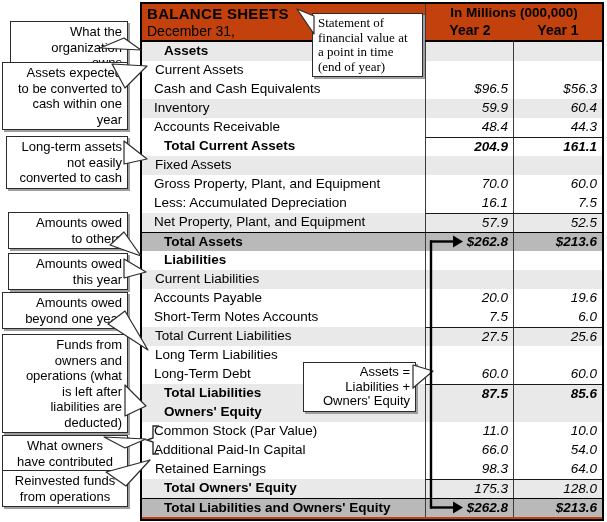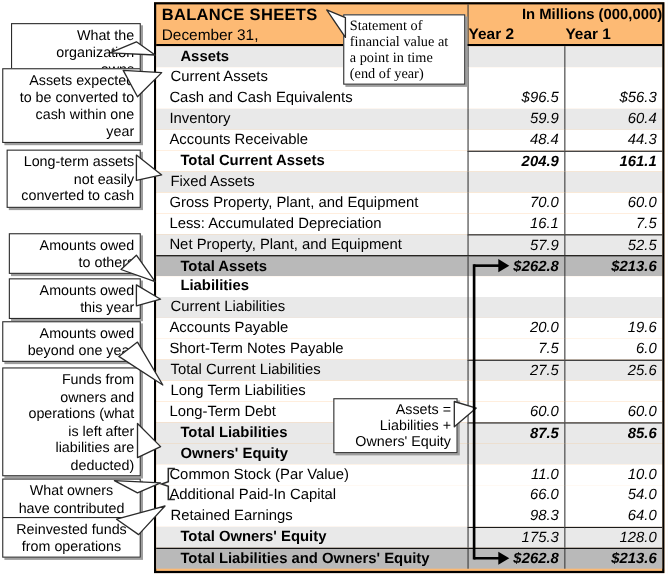--- a/index.html
+++ b/index.html
@@ -1,29 +1,29 @@
 <!DOCTYPE html>
 <html><head>
 <meta charset="utf-8">
 <style>
   html,body{margin:0;padding:0;background:#fff;}
   #page{position:relative;width:607px;height:522px;background:#fff;
         font-family:"Liberation Sans", sans-serif;color:#000;overflow:hidden;}
 
   
   #sheet{position:absolute;left:140px;top:2px;width:464px;height:519px;
-         border:2px solid #000;box-sizing:border-box;background:#fdba74;z-index:1;}
+         border:2px solid #000;box-sizing:border-box;background:#c2410c;z-index:1;}
   #thead{display:flex;height:36px;border-bottom:2px solid #000;box-sizing:content-box;}
   .hleft{width:283px;padding-left:5px;box-sizing:border-box;}
   .hleft .t1{font-size:15px;font-weight:bold;line-height:19px;letter-spacing:.3px;}
   .hleft .t2{font-size:14px;font-weight:normal;line-height:17px;}
   .hright{width:177px;border-left:1px solid #3b3b3b;box-sizing:border-box;}
-  .hright .u{font-size:13.5px;font-weight:bold;text-align:right;line-height:18px;}
+  .hright .u{font-size:13.5px;font-weight:bold;text-align:center;line-height:18px;}
   .hright .years{display:flex;}
-  .hright .years span{width:50%;text-align:left;font-size:14px;font-weight:bold;line-height:17px;}
+  .hright .years span{width:50%;text-align:center;font-size:14px;font-weight:bold;line-height:17px;}
 
   .row{display:flex;height:19px;box-sizing:border-box;align-items:stretch;}
   .lbl{width:283px;box-sizing:border-box;font-size:13.5px;line-height:18px;
        white-space:nowrap;overflow:hidden;}
   .ind0{padding-left:22px;} .ind1{padding-left:13px;} .ind2{padding-left:12px;}
   .val{width:88px;box-sizing:border-box;border-left:1px solid #3b3b3b;
        font-size:13.5px;line-height:18px;text-align:right;padding-right:5px;font-style:italic;}
   .val:last-child{width:89px;}
   .b{font-weight:bold;}
   .bg-w{background:var(--row-white,#fff);} .bg-g{background:var(--row-gray,#e9e9e9);}
@@ -153,21 +153,21 @@
           <div class="lbl ind1">Current Liabilities</div>
           <div class="val"></div>
           <div class="val"></div>
         </div>
         <div class="row bg-w">
           <div class="lbl ind2">Accounts Payable</div>
           <div class="val">20.0</div>
           <div class="val">19.6</div>
         </div>
         <div class="row bg-w">
-          <div class="lbl ind2">Short-Term Notes Payable</div>
+          <div class="lbl ind2">Short-Term Notes Accounts</div>
           <div class="val">7.5</div>
           <div class="val">6.0</div>
         </div>
         <div class="row bg-g ntb">
           <div class="lbl ind1">Total Current Liabilities</div>
           <div class="val">27.5</div>
           <div class="val">25.6</div>
         </div>
         <div class="row bg-w">
           <div class="lbl ind1">Long Term Liabilities</div>

